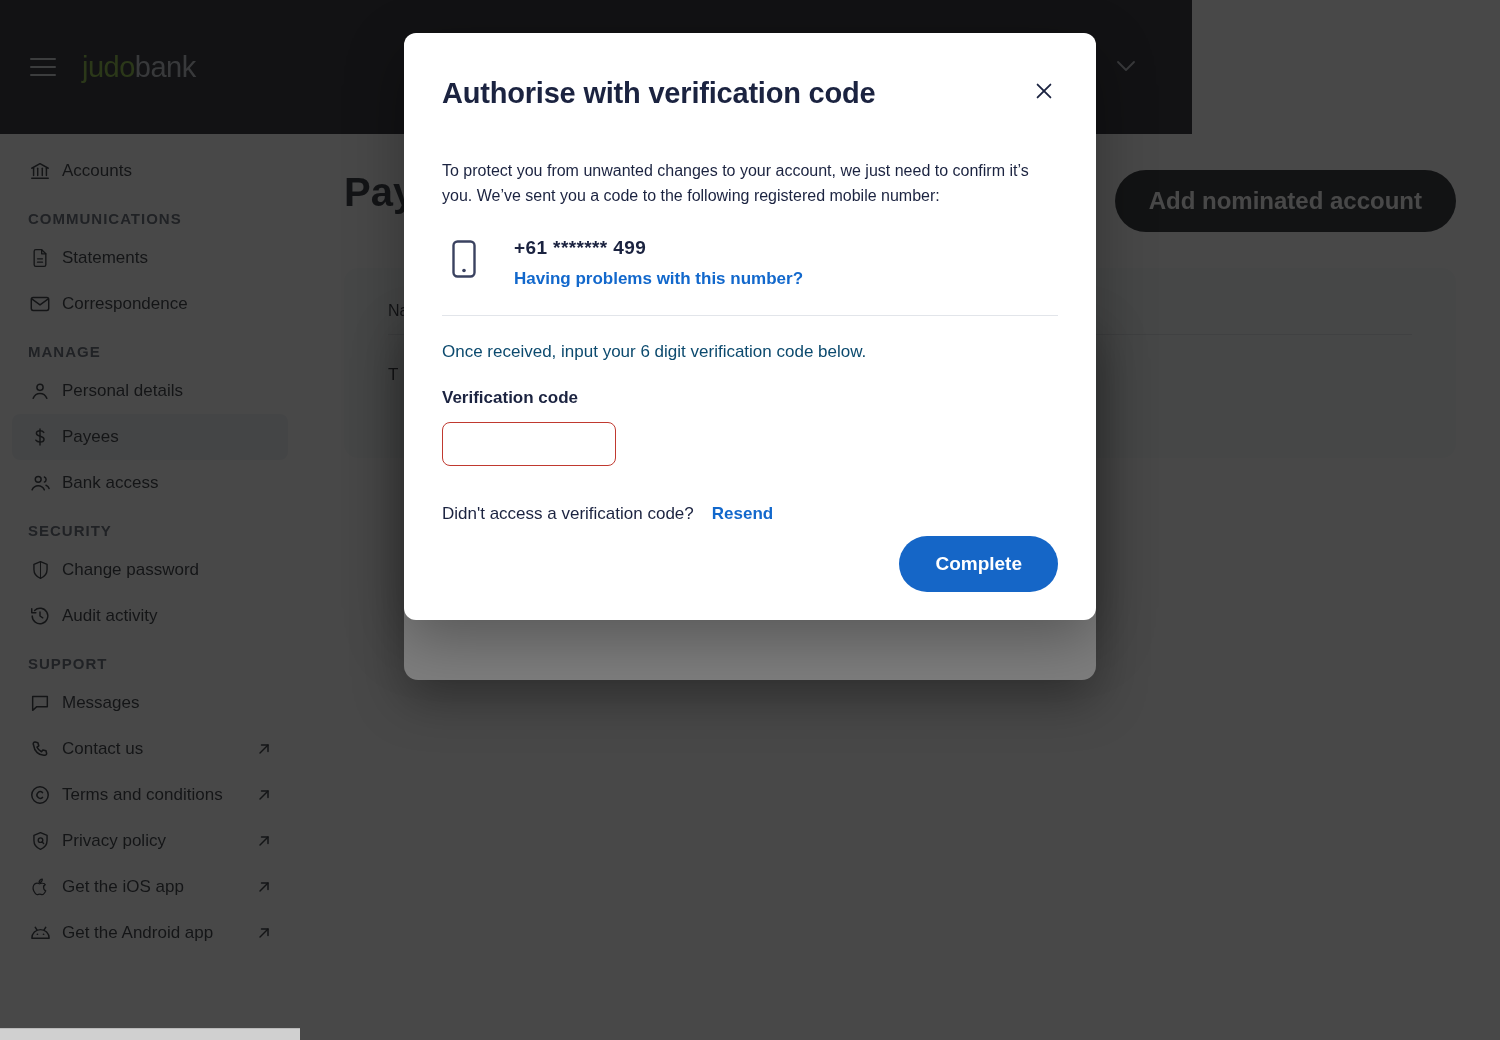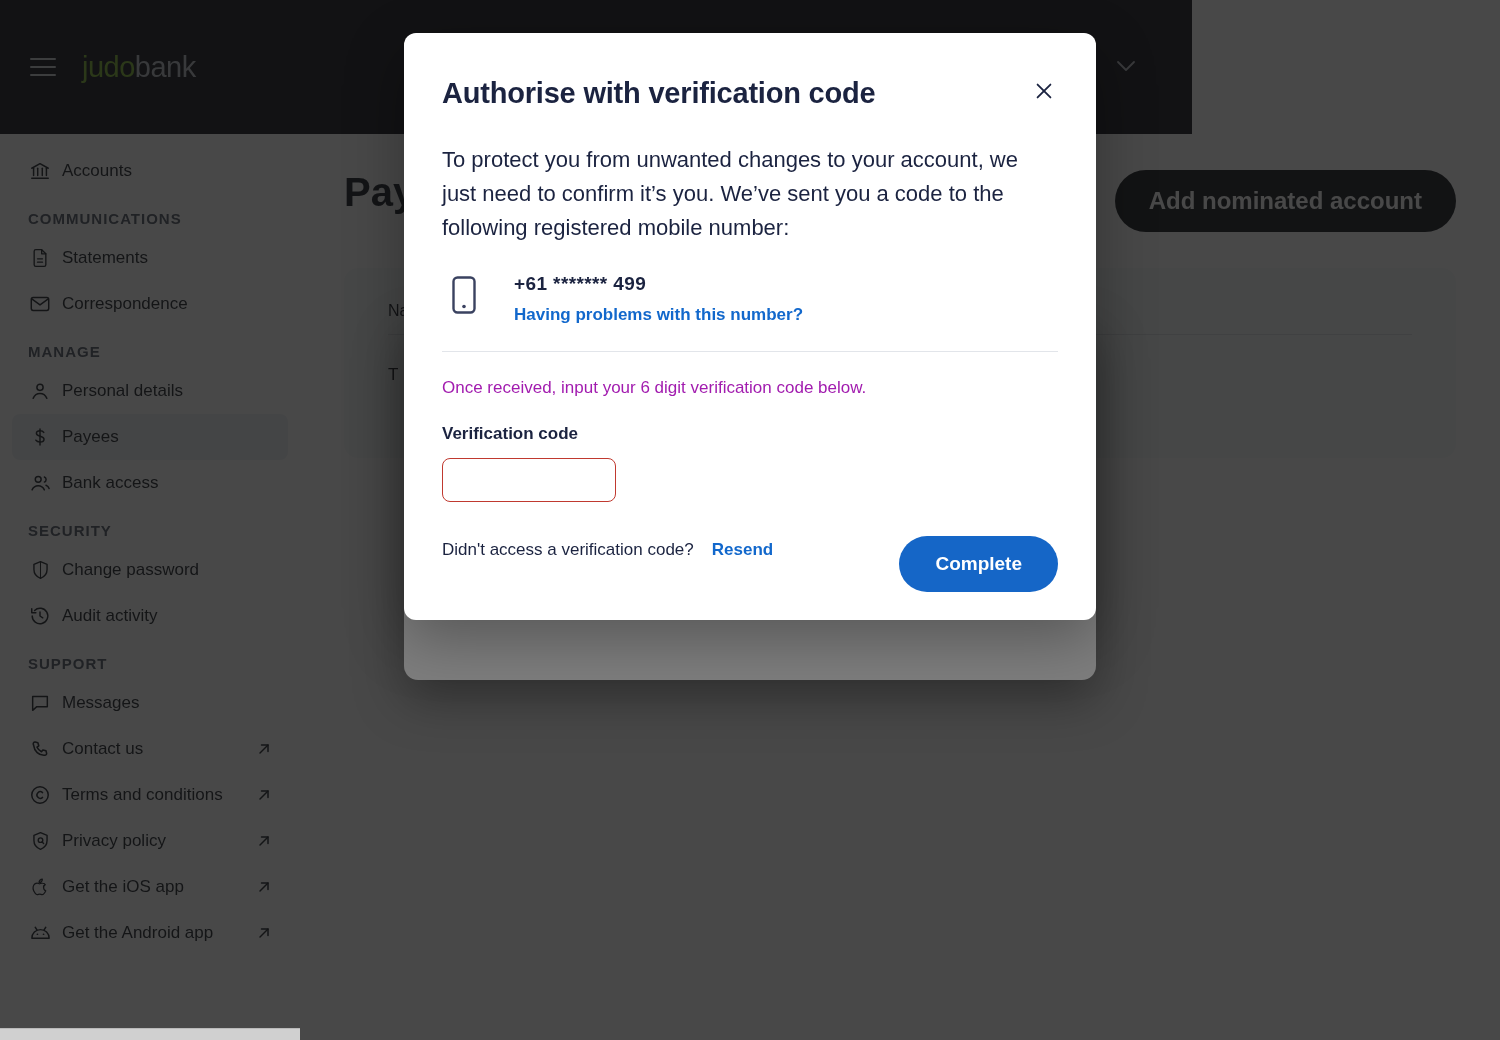--- a/index.html
+++ b/index.html
@@ -144,34 +144,34 @@
   .modal-title {
     font-size: 29px; font-weight: 700; color: #1b2340;
     letter-spacing: -0.2px;
   }
   .modal-close {
     margin-left: auto; width: 28px; height: 28px;
     display: flex; align-items: center; justify-content: center;
     cursor: pointer; background: none; border: none; padding: 0;
   }
   .modal-intro {
-    margin-top: 33px; font-size: 22px; line-height: 1.55;
+    margin-top: 49px; font-size: 16px; line-height: 1.55;
     color: #1b2340; max-width: 625px;
   }
   .phone-row { display: flex; align-items: flex-start; margin-top: 28px; }
   .phone-icon { width: 44px; flex: 0 0 44px; display:flex; justify-content:center; padding-top:2px; }
   .phone-text { margin-left: 28px; }
   .phone-num { font-size: 19px; font-weight: 700; color: #1b2340; letter-spacing: .4px; }
   .link-blue {
     display: inline-block; margin-top: 10px;
     font-size: 17px; font-weight: 700; color: #1268cc;
     text-decoration: none; cursor: pointer;
   }
   .hr { border-top: 1px solid #e2e5ea; margin: 26px 0 0; }
-  .once { margin-top: 26px; font-size: 17px; color: #a21caf; }
+  .once { margin-top: 26px; font-size: 17px; color: #0c4a6e; }
   .field-label { margin-top: 26px; font-size: 17px; font-weight: 700; color: #1b2340; }
   .code-input {
     display: block; margin-top: 14px;
     width: 174px; height: 44px;
     border: 1px solid #c0392f; border-radius: 8px;
     background: #ffffff; font-size: 18px; padding: 0 14px;
     font-family: inherit; color: #1b2340; outline: none;
   }
   .resend-row {
     display: flex; align-items: baseline; gap: 18px;

